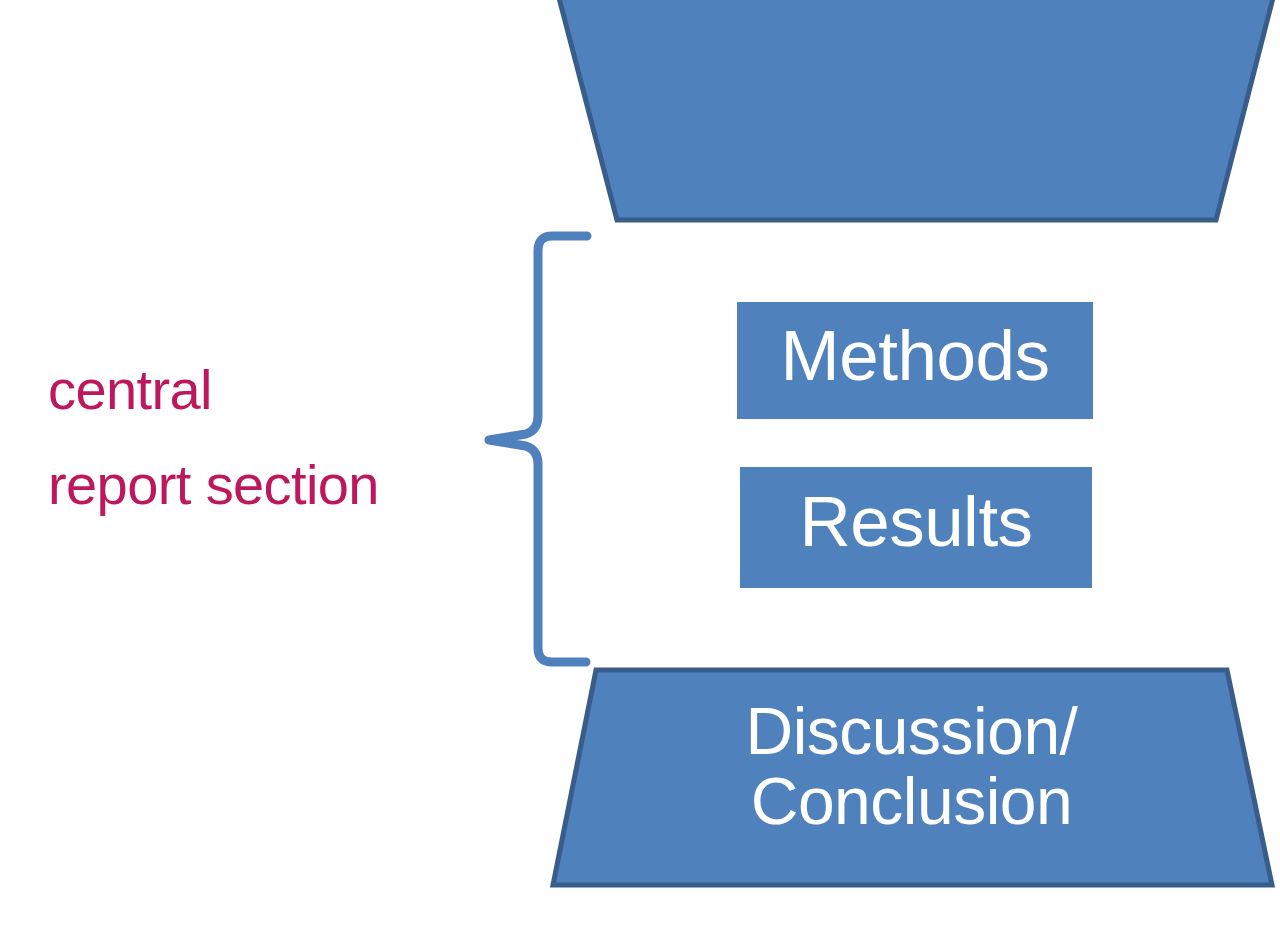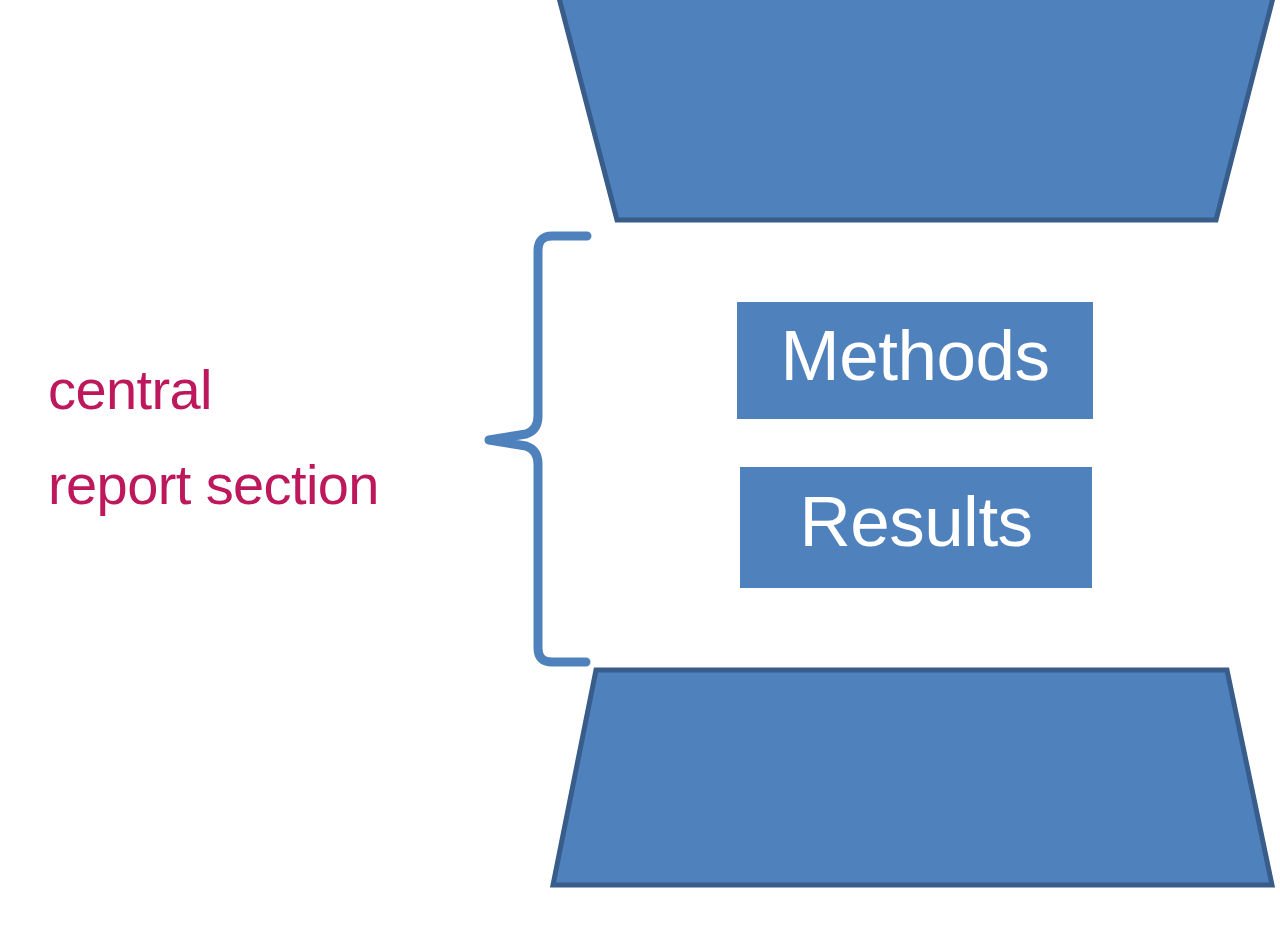--- a/index.html
+++ b/index.html
@@ -114,17 +114,19 @@
              L 538 648
              Q 538 662 552 662
              L 586 662" fill="none" stroke="#4F81BD" stroke-width="9" stroke-linecap="round" stroke-linejoin="round"></path>
   </svg>
 
 
   <div class="shape-label" id="label-methods">Methods</div>
 
   <div class="shape-label" id="label-results">Results</div>
 
+  <div class="shape-label" id="label-discussion">Discussion/
+Conclusion</div>
 
   <div id="label-central-section">central
 report section</div>
 
 </div>
 
 </body></html>

